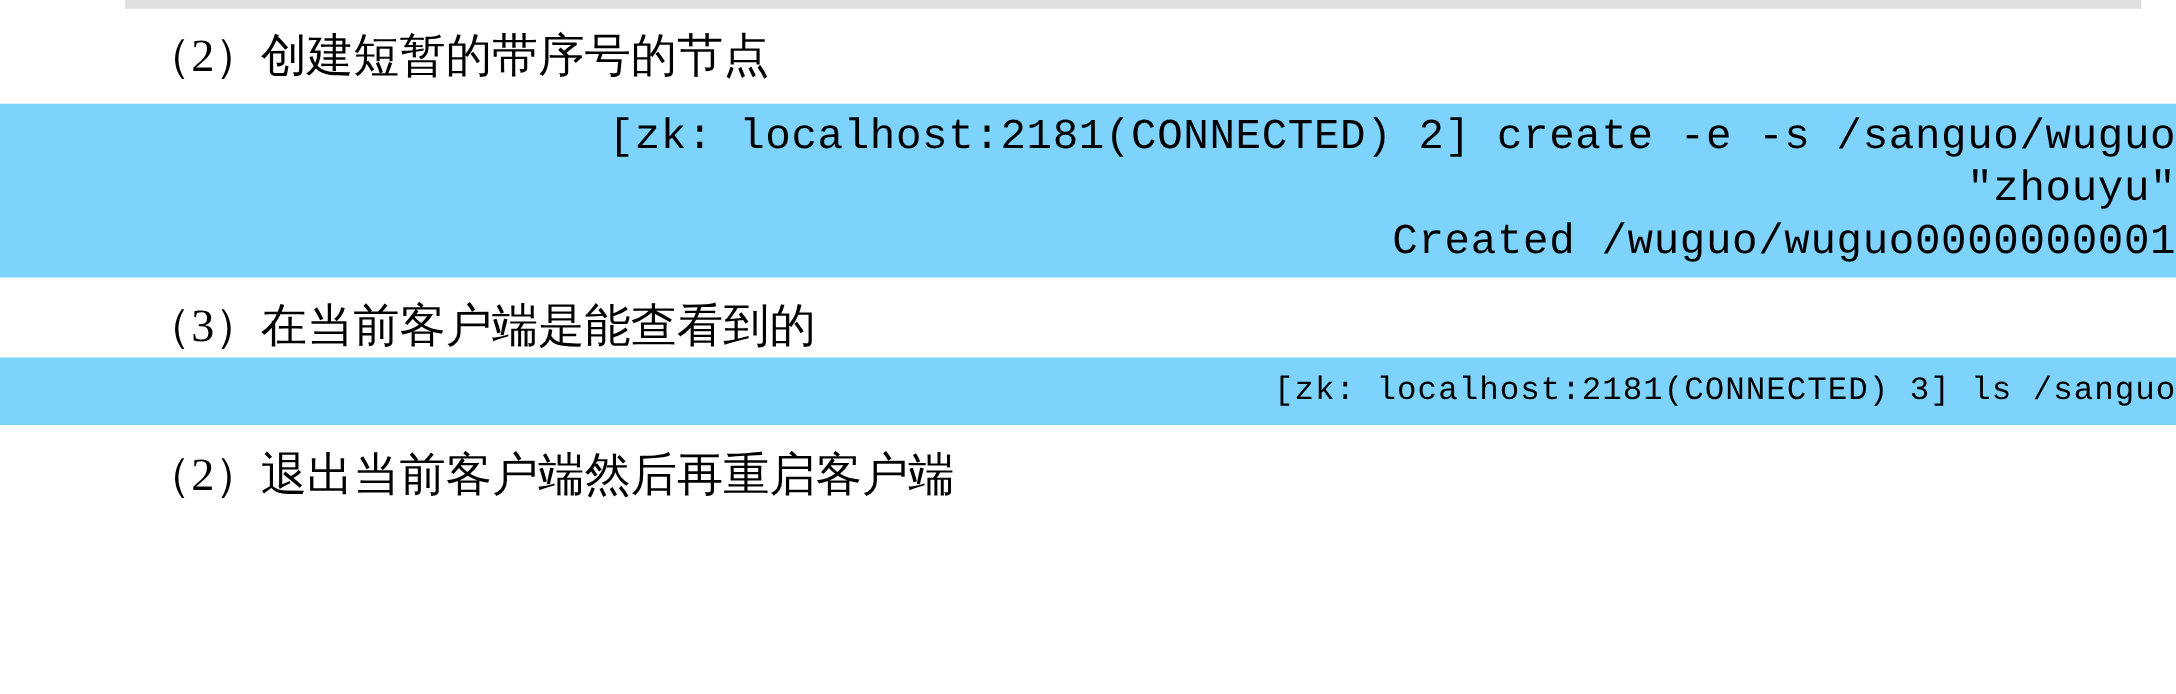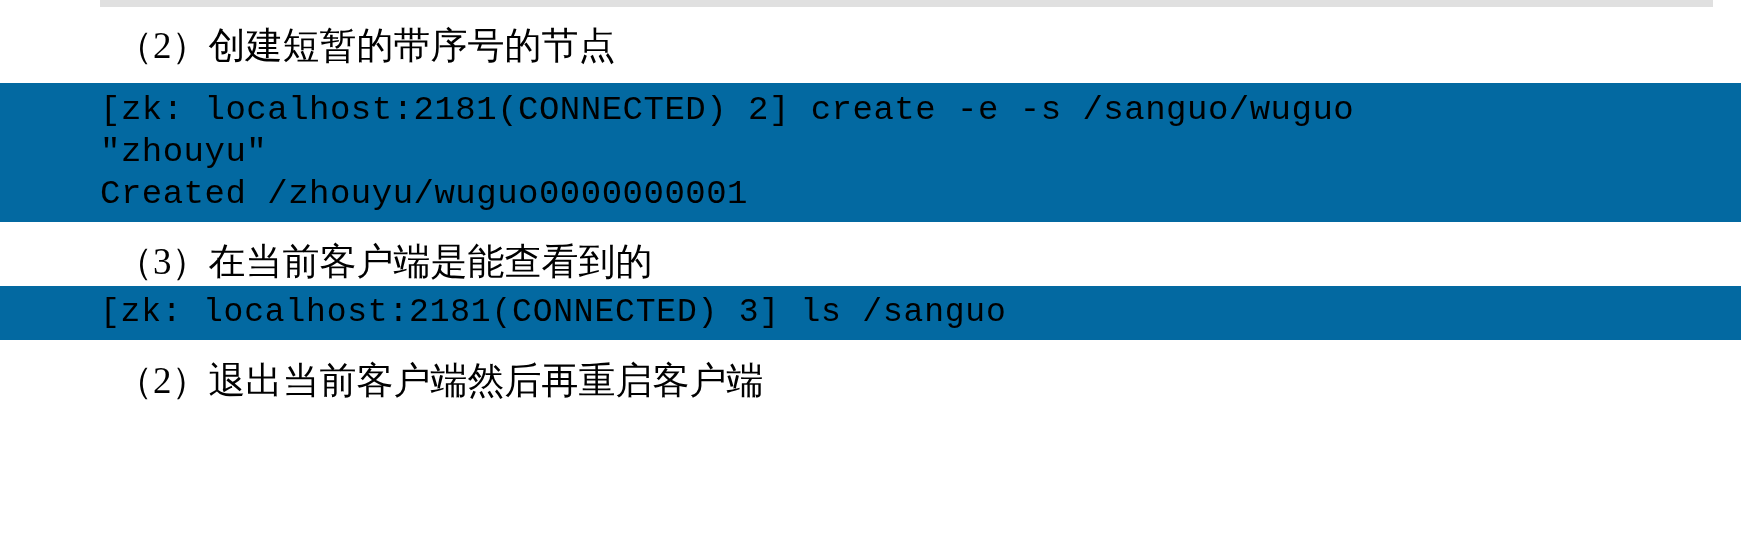--- a/index.html
+++ b/index.html
@@ -42,57 +42,58 @@
     padding-left: 116px;
     margin: 0;
     white-space: nowrap;
     letter-spacing: 0px;
   }
   .h-1 { padding-top: 16px; padding-bottom: 14px; }
   .h-2 { padding-top: 17px; padding-bottom: 0; }
   .h-3 { padding-top: 18px; padding-bottom: 6px; }
 
   .codeblock {
-    background: #0369a1;
+    background: #7dd3fc;
     padding: 6px 0 7px 0;
     margin: 0;
+    text-align: right;
   }
   .codeblock .line {
     font-family: "Liberation Mono", "DejaVu Sans Mono", monospace;
     color: #000000;
     white-space: pre;
     padding-left: 100px;
     margin: 0;
   }
   .block-a .line {
     font-size: 34px;
     line-height: 42px;
     letter-spacing: 0.5px;
   }
   .block-b .line {
-    font-size: 33px;
+    font-size: 26px;
     line-height: 41px;
     letter-spacing: 0.8px;
   }
 </style>
 </head>
 <body>
 
 <div class="page">
 
   <div class="top-strip"></div>
 
   <div class="content">
 
     <div class="heading h-1">（2）创建短暂的带序号的节点</div>
 
     <div class="codeblock block-a">
       <div class="line">[zk: localhost:2181(CONNECTED) 2] create -e -s /sanguo/wuguo</div>
       <div class="line">"zhouyu"</div>
-      <div class="line">Created /zhouyu/wuguo0000000001</div>
+      <div class="line">Created /wuguo/wuguo0000000001</div>
     </div>
 
     <div class="heading h-2">（3）在当前客户端是能查看到的</div>
 
     <div class="codeblock block-b">
       <div class="line">[zk: localhost:2181(CONNECTED) 3] ls /sanguo</div>
     </div>
 
     <div class="heading h-3">（2）退出当前客户端然后再重启客户端</div>
 

